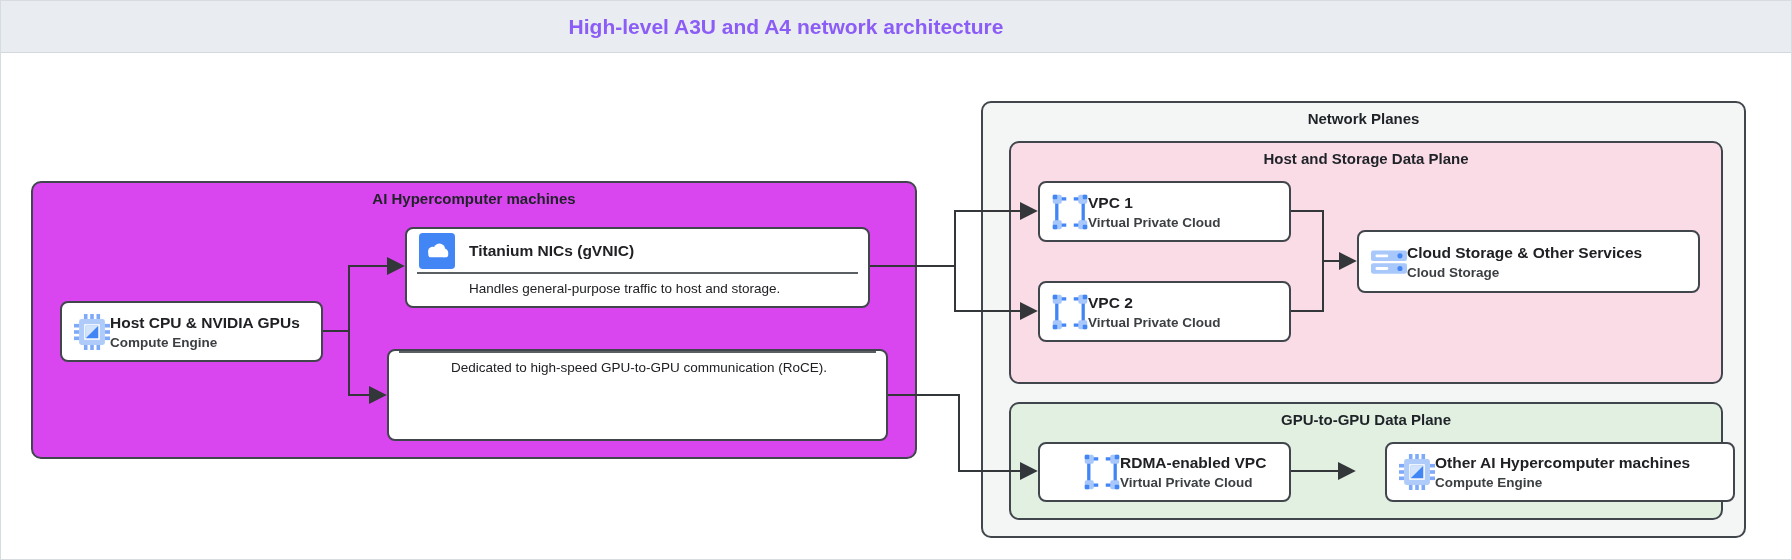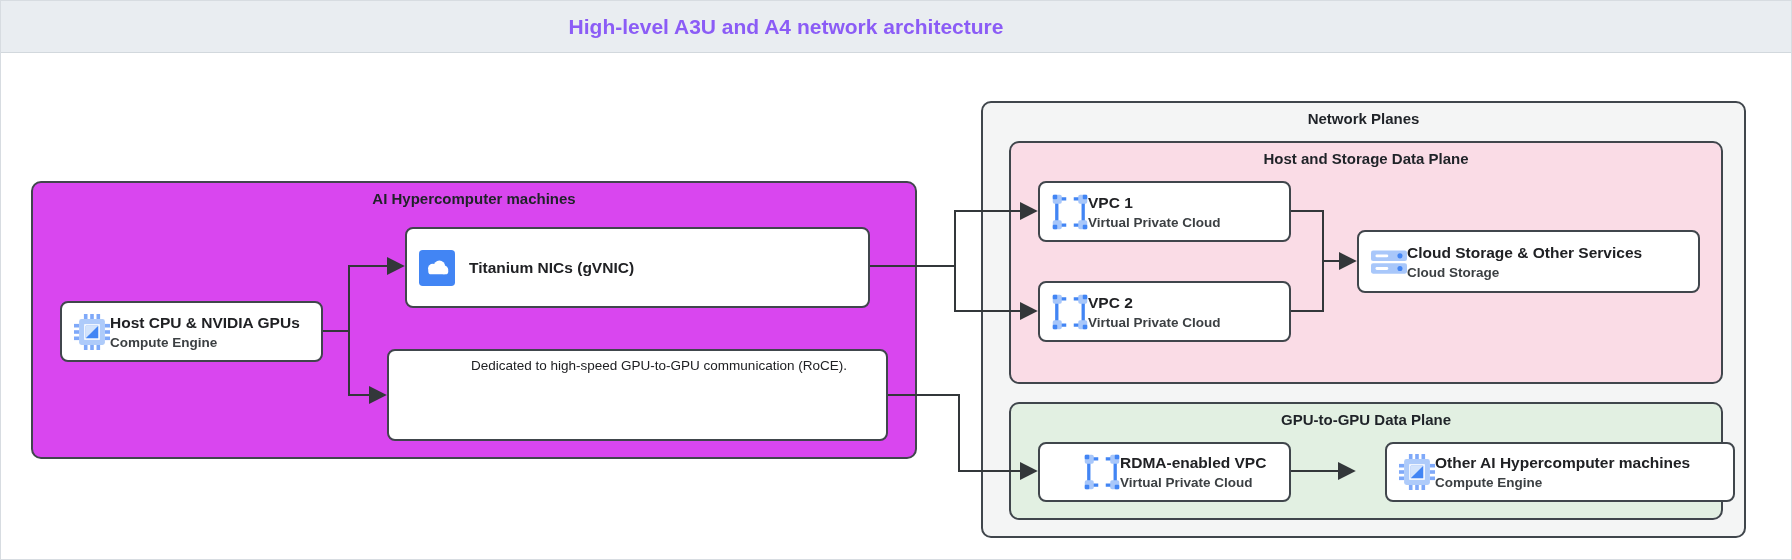--- a/index.html
+++ b/index.html
@@ -17,21 +17,21 @@
 
   .wires { position:absolute; left:0; top:0; z-index:2; pointer-events:none; }
 
   .node { position:absolute; background:#fff; border:2px solid #40464c; border-radius:8px;
           box-sizing:border-box; z-index:3; display:flex; align-items:center; gap:0; padding:0 12px; }
   .icon { width:36px; height:36px; flex:none; display:block; }
   .node-text { display:flex; flex-direction:column; justify-content:center; }
   .node-title { font-size:15.5px; font-weight:bold; color:#202124; white-space:nowrap; }
   .node-sub { font-size:13.5px; color:#3c4043; margin-top:3px; white-space:nowrap;font-weight:bold; }
 
-  .nic-node { flex-direction:row; align-items:stretch; gap:0; padding:0; }
+  .nic-node { flex-direction:column; align-items:stretch; gap:0; padding:0; }
   .nic-head { flex:1; display:flex; align-items:center; gap:14px; padding:0 12px; }
   .nic-divider { border-top:2px solid #5a5f64; margin:0 10px; }
   .nic-desc { font-size:13.5px; color:#202124; padding:7px 12px 10px 62px; white-space:nowrap; }
 </style>
 </head>
 <body>
 
 <div class="canvas">
 
   <div class="titlebar">
@@ -112,20 +112,21 @@
         <g fill="#ffffff">
           <circle cx="9.2" cy="12.4" r="3.2"></circle>
             <circle cx="13.6" cy="10.8" r="3.8"></circle>
             <circle cx="16.6" cy="13.2" r="2.9"></circle>
           <rect x="6.2" y="12.4" width="13.3" height="3.8" rx="1.9"></rect>
         </g>
       </svg>
       <div class="node-title">Titanium NICs (gVNIC)</div>
     </div>
     <div class="nic-divider"></div>
+    <div class="nic-desc">Handles general-purpose traffic to host and storage.</div>
   </div>
 
   <div class="node nic-node" style="left:386px; top:348px; width:501px; height:92px;">
     <div class="nic-divider"></div>
     <div class="nic-desc">Dedicated to high-speed GPU-to-GPU communication (RoCE).</div>
   </div>
 
   <div class="node" style="left:1037px; top:180px; width:253px; height:61px;">
     <svg class="icon" viewBox="0 0 24 24">
       <g fill="none" stroke="#4285f4" stroke-width="2.2">

